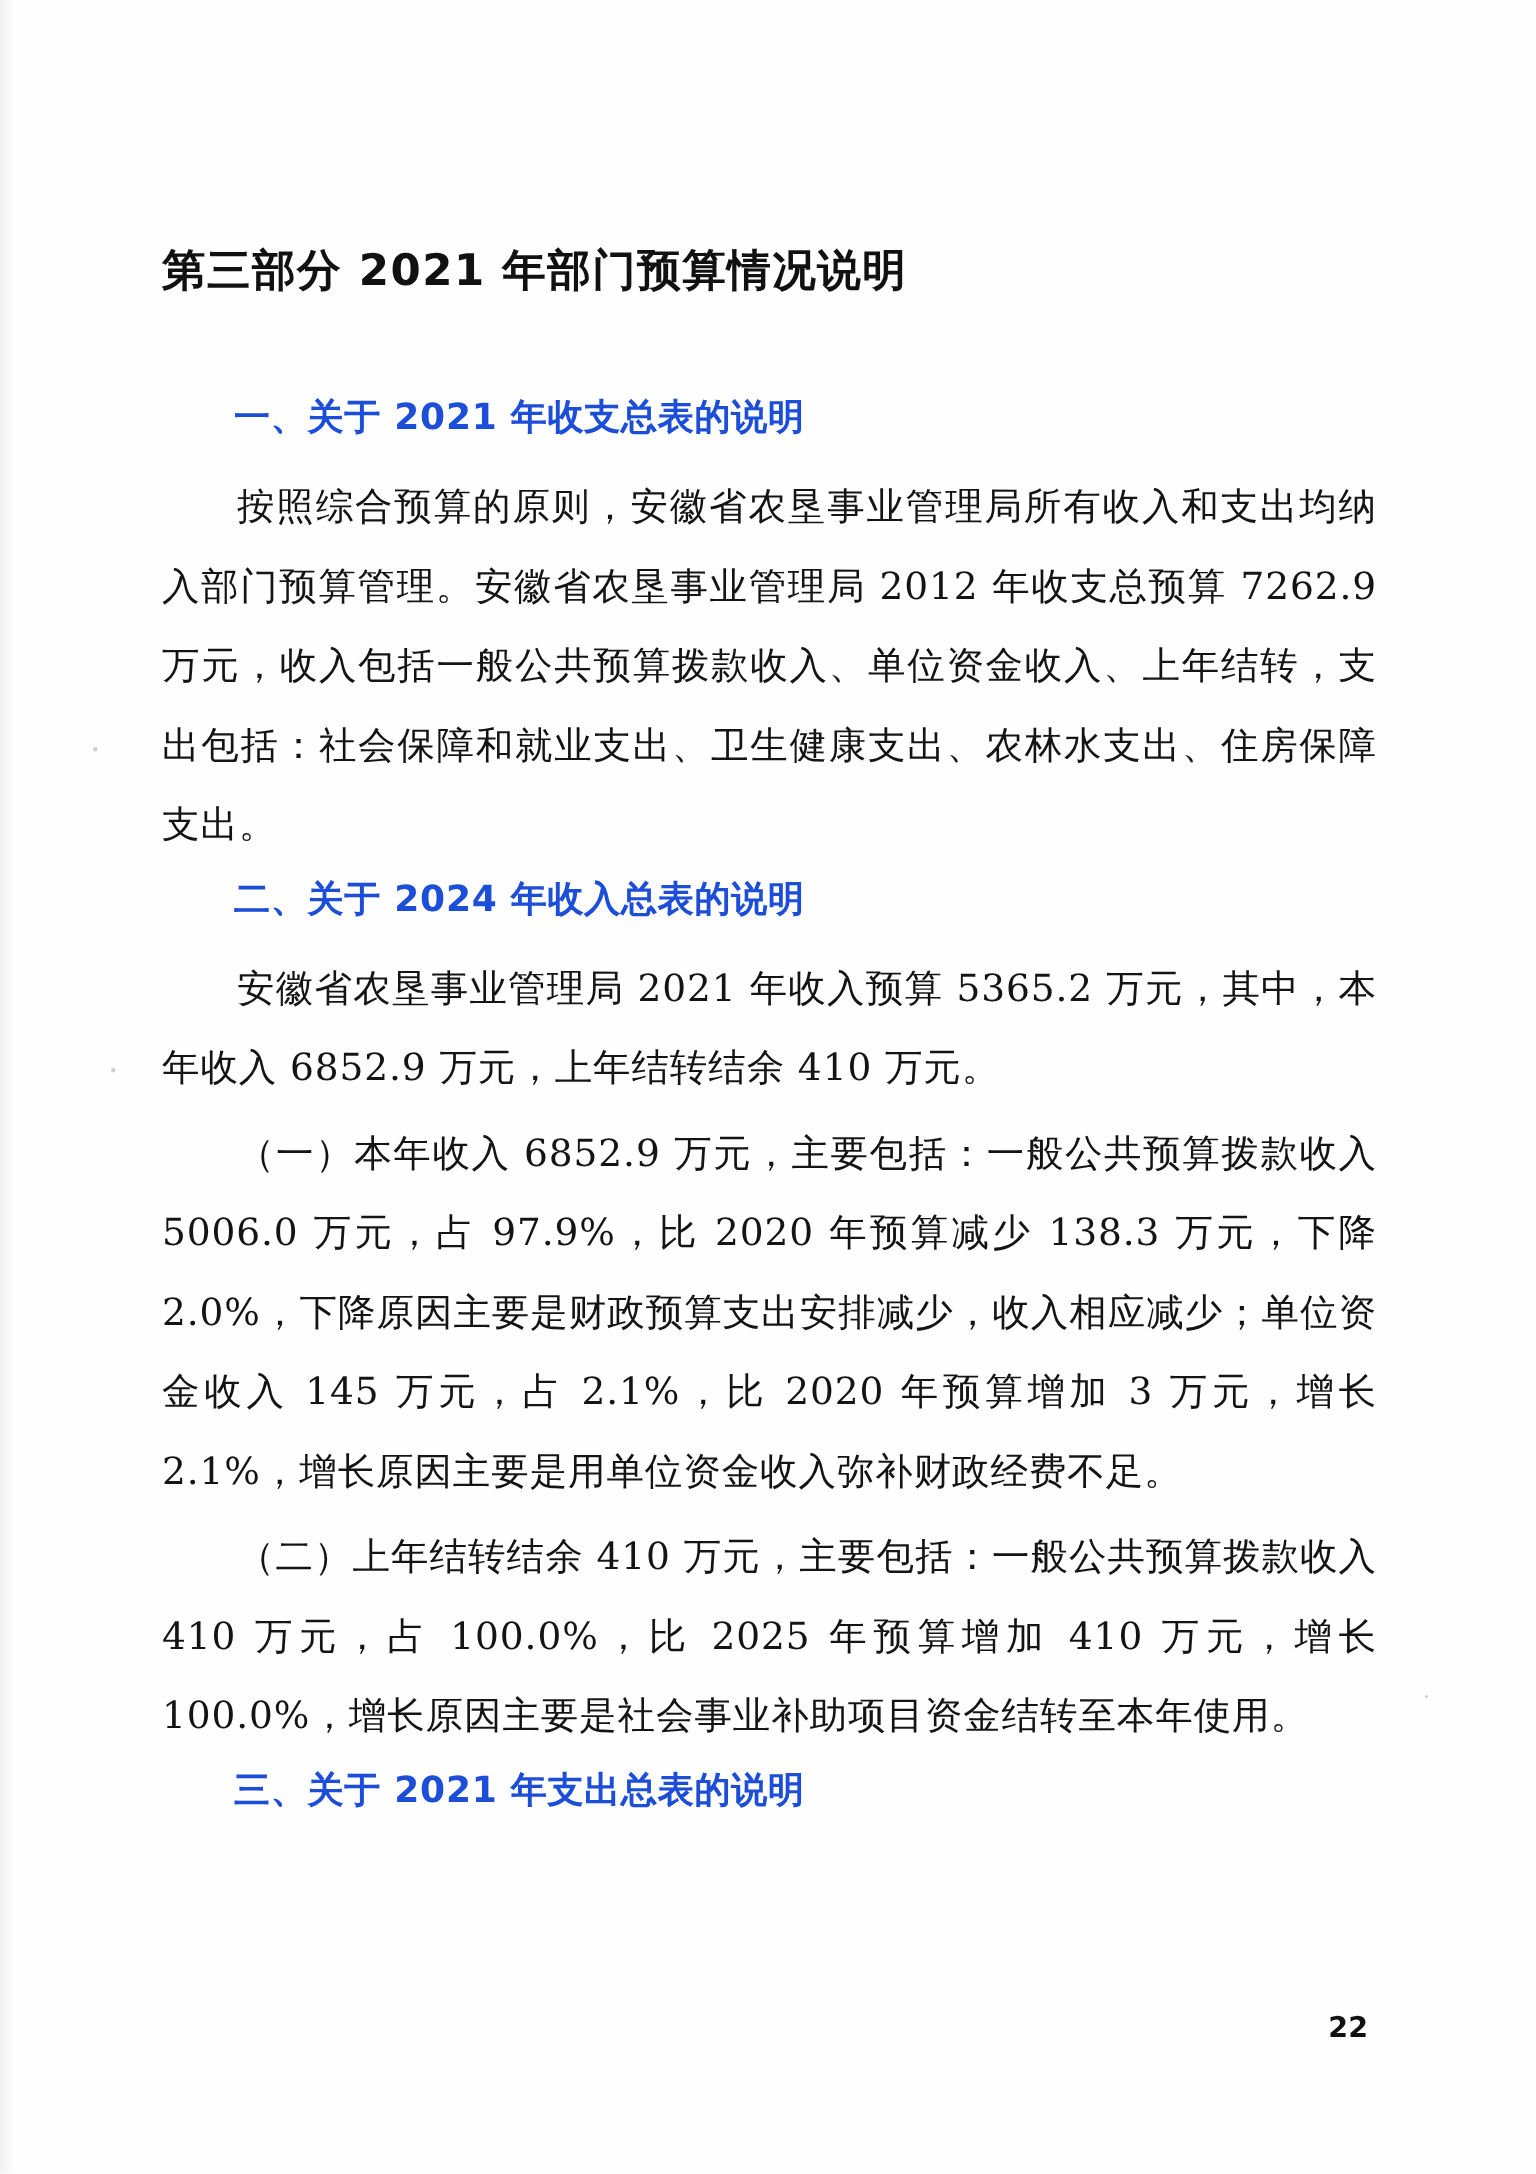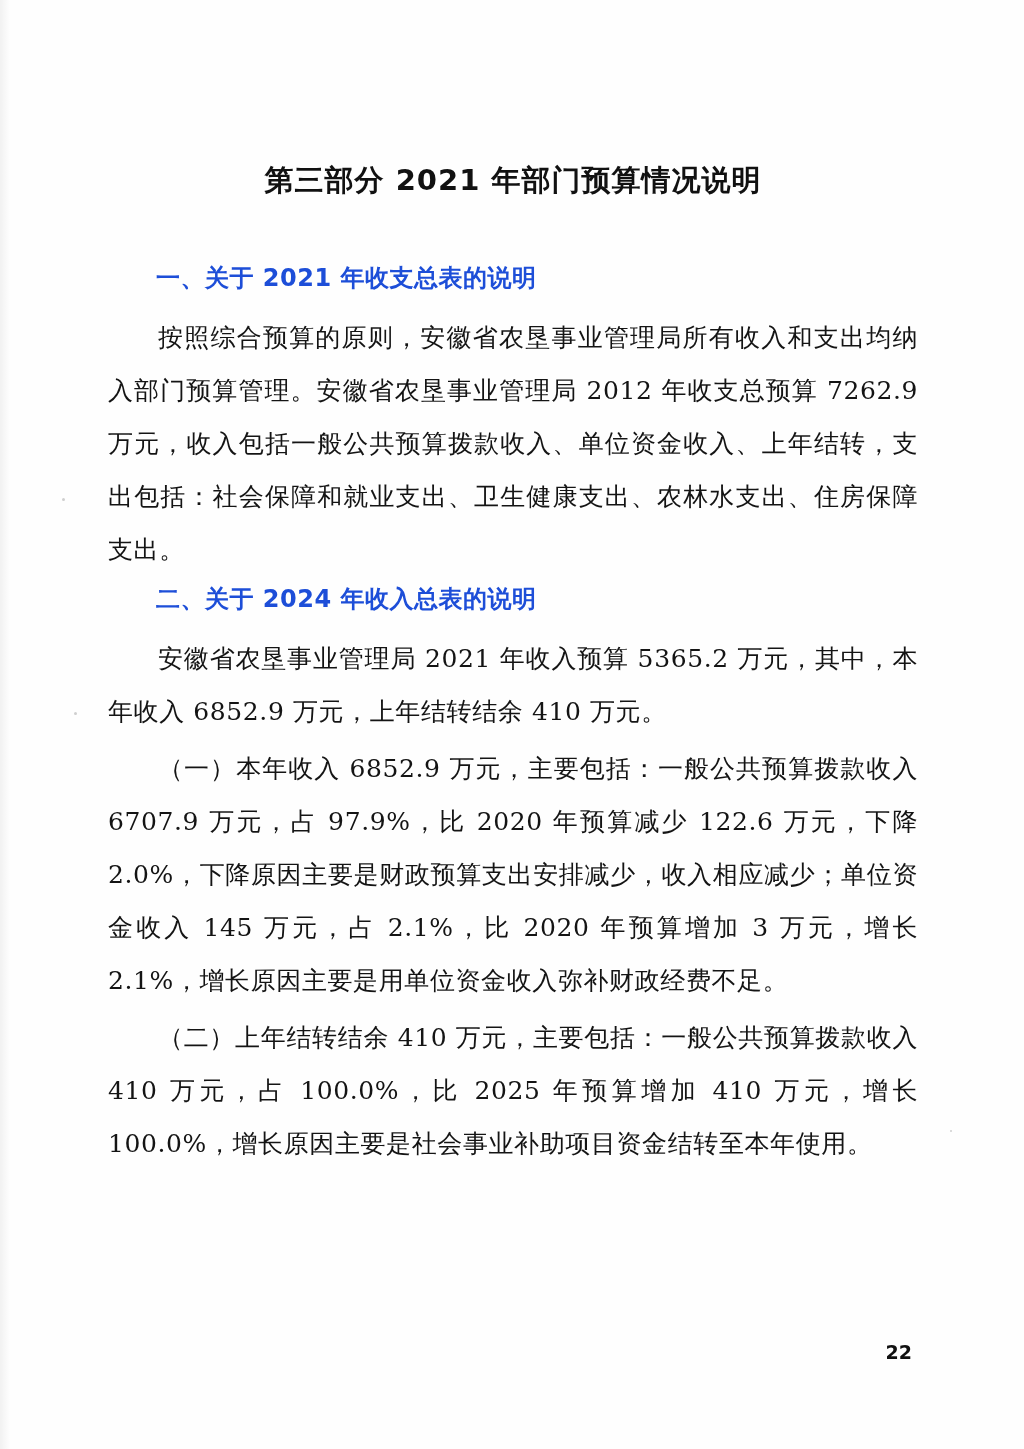--- a/index.html
+++ b/index.html
@@ -22,21 +22,20 @@
     height: 1449px;
     background: #fefefe;
   }
   .content {
     position: absolute;
     left: 108px;
     top: 160px;
     width: 810px;
   }
   .doc-title {
-    text-align: center;
     font-family: "DejaVu Sans", "Liberation Sans", sans-serif;
     font-weight: bold;
     font-size: 29px;
     letter-spacing: 1px;
     color: #111;
     margin: 0 0 58px 0;
     line-height: 1.4;
   }
   .section-heading {
     font-family: "DejaVu Sans", "Liberation Sans", sans-serif;
@@ -94,20 +93,21 @@
 
   <div class="content">
 
     <h1 class="doc-title">第三部分 2021 年部门预算情况说明</h1>
 
     <h2 class="section-heading">一、关于 2021 年收支总表的说明</h2>
     <p class="para">按照综合预算的原则，安徽省农垦事业管理局所有收入和支出均纳入部门预算管理。安徽省农垦事业管理局 2012 年收支总预算 7262.9 万元，收入包括一般公共预算拨款收入、单位资金收入、上年结转，支出包括：社会保障和就业支出、卫生健康支出、农林水支出、住房保障支出。</p>
 
     <h2 class="section-heading">二、关于 2024 年收入总表的说明</h2>
     <p class="para">安徽省农垦事业管理局 2021 年收入预算 5365.2 万元，其中，本年收入 6852.9 万元，上年结转结余 410 万元。</p>
-    <p class="para">（一）本年收入 6852.9 万元，主要包括：一般公共预算拨款收入 6707.9 万元，占 97.9%，比 2020 年预算减少 122.6 万元，下降 2.0%，下降原因主要是财政预算支出安排减少，收入相应减少；单位资金收入 145 万元，占 2.1%，比 2020 年预算增加 3 万元，增长 2.1%，增长原因主要是用单位资金收入弥补财政经费不足。</p>
+    <p class="para">（一）本年收入 6852.9 万元，主要包括：一般公共预算拨款收入 5006.0 万元，占 97.9%，比 2020 年预算减少 138.3 万元，下降 2.0%，下降原因主要是财政预算支出安排减少，收入相应减少；单位资金收入 145 万元，占 2.1%，比 2020 年预算增加 3 万元，增长 2.1%，增长原因主要是用单位资金收入弥补财政经费不足。</p>
     <p class="para">（二）上年结转结余 410 万元，主要包括：一般公共预算拨款收入 410 万元，占 100.0%，比 2025 年预算增加 410 万元，增长 100.0%，增长原因主要是社会事业补助项目资金结转至本年使用。</p>
 
+    <h2 class="section-heading">三、关于 2021 年支出总表的说明</h2>
 
   </div>
 
   <div class="page-number">22</div>
 </div>
 
 </body></html>

